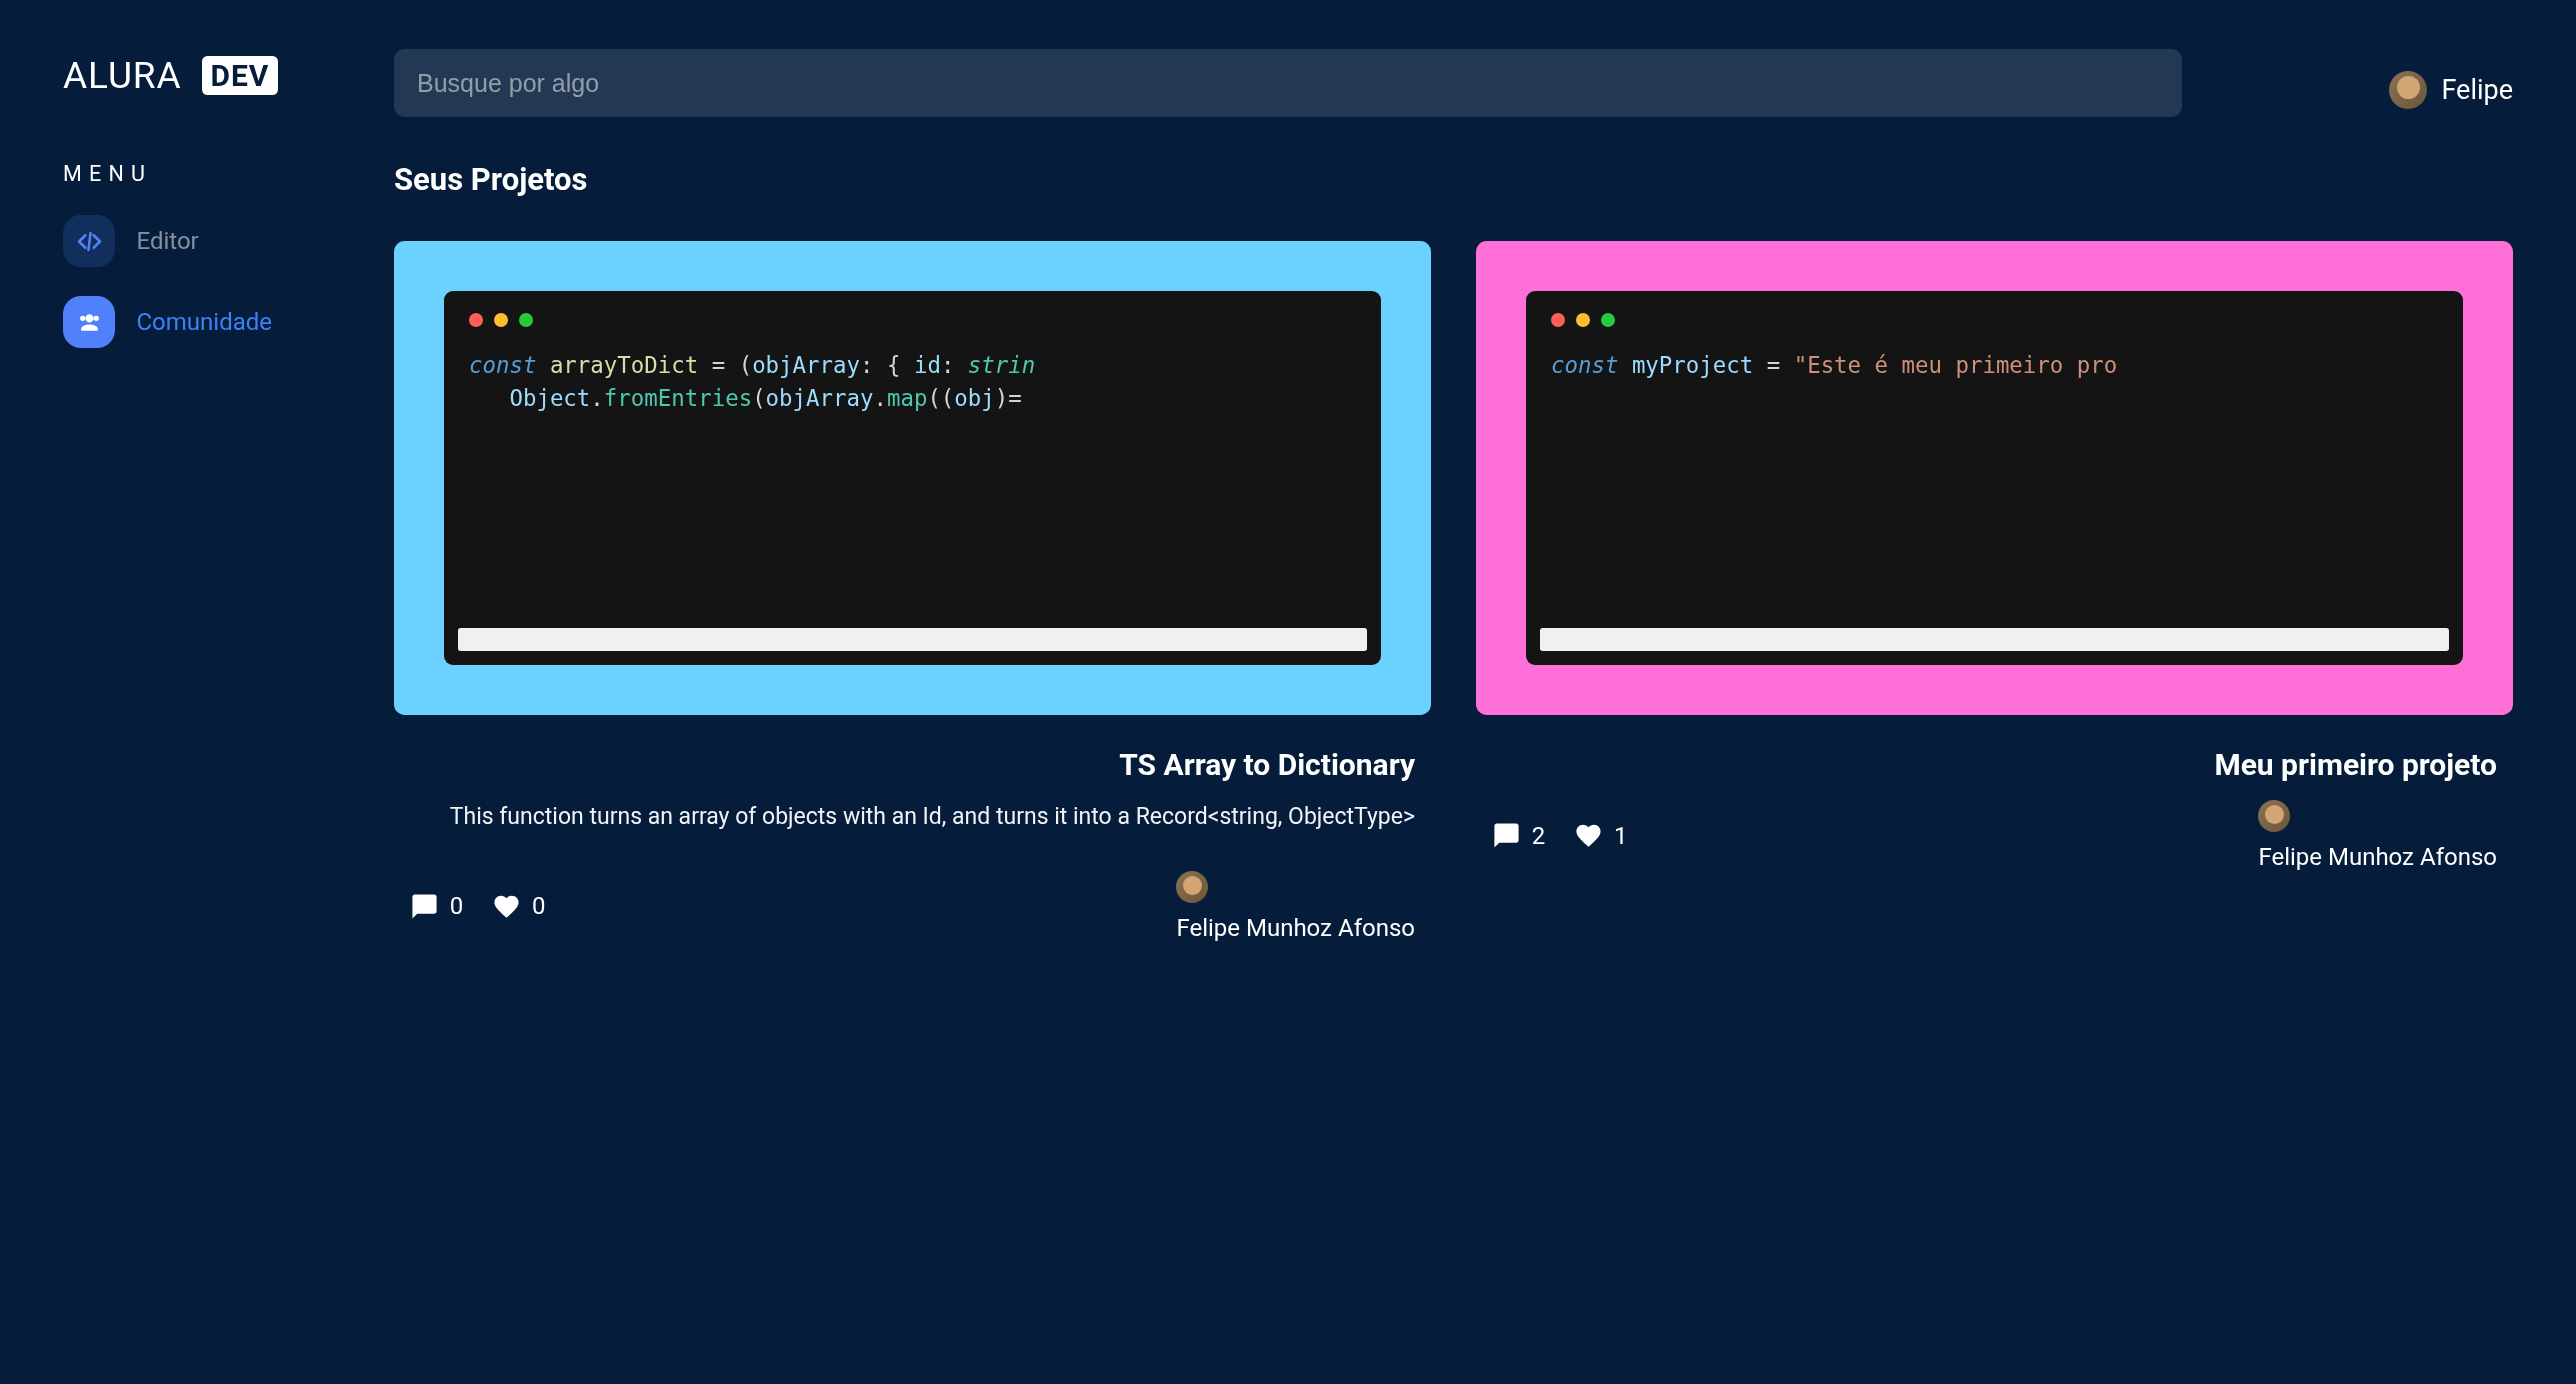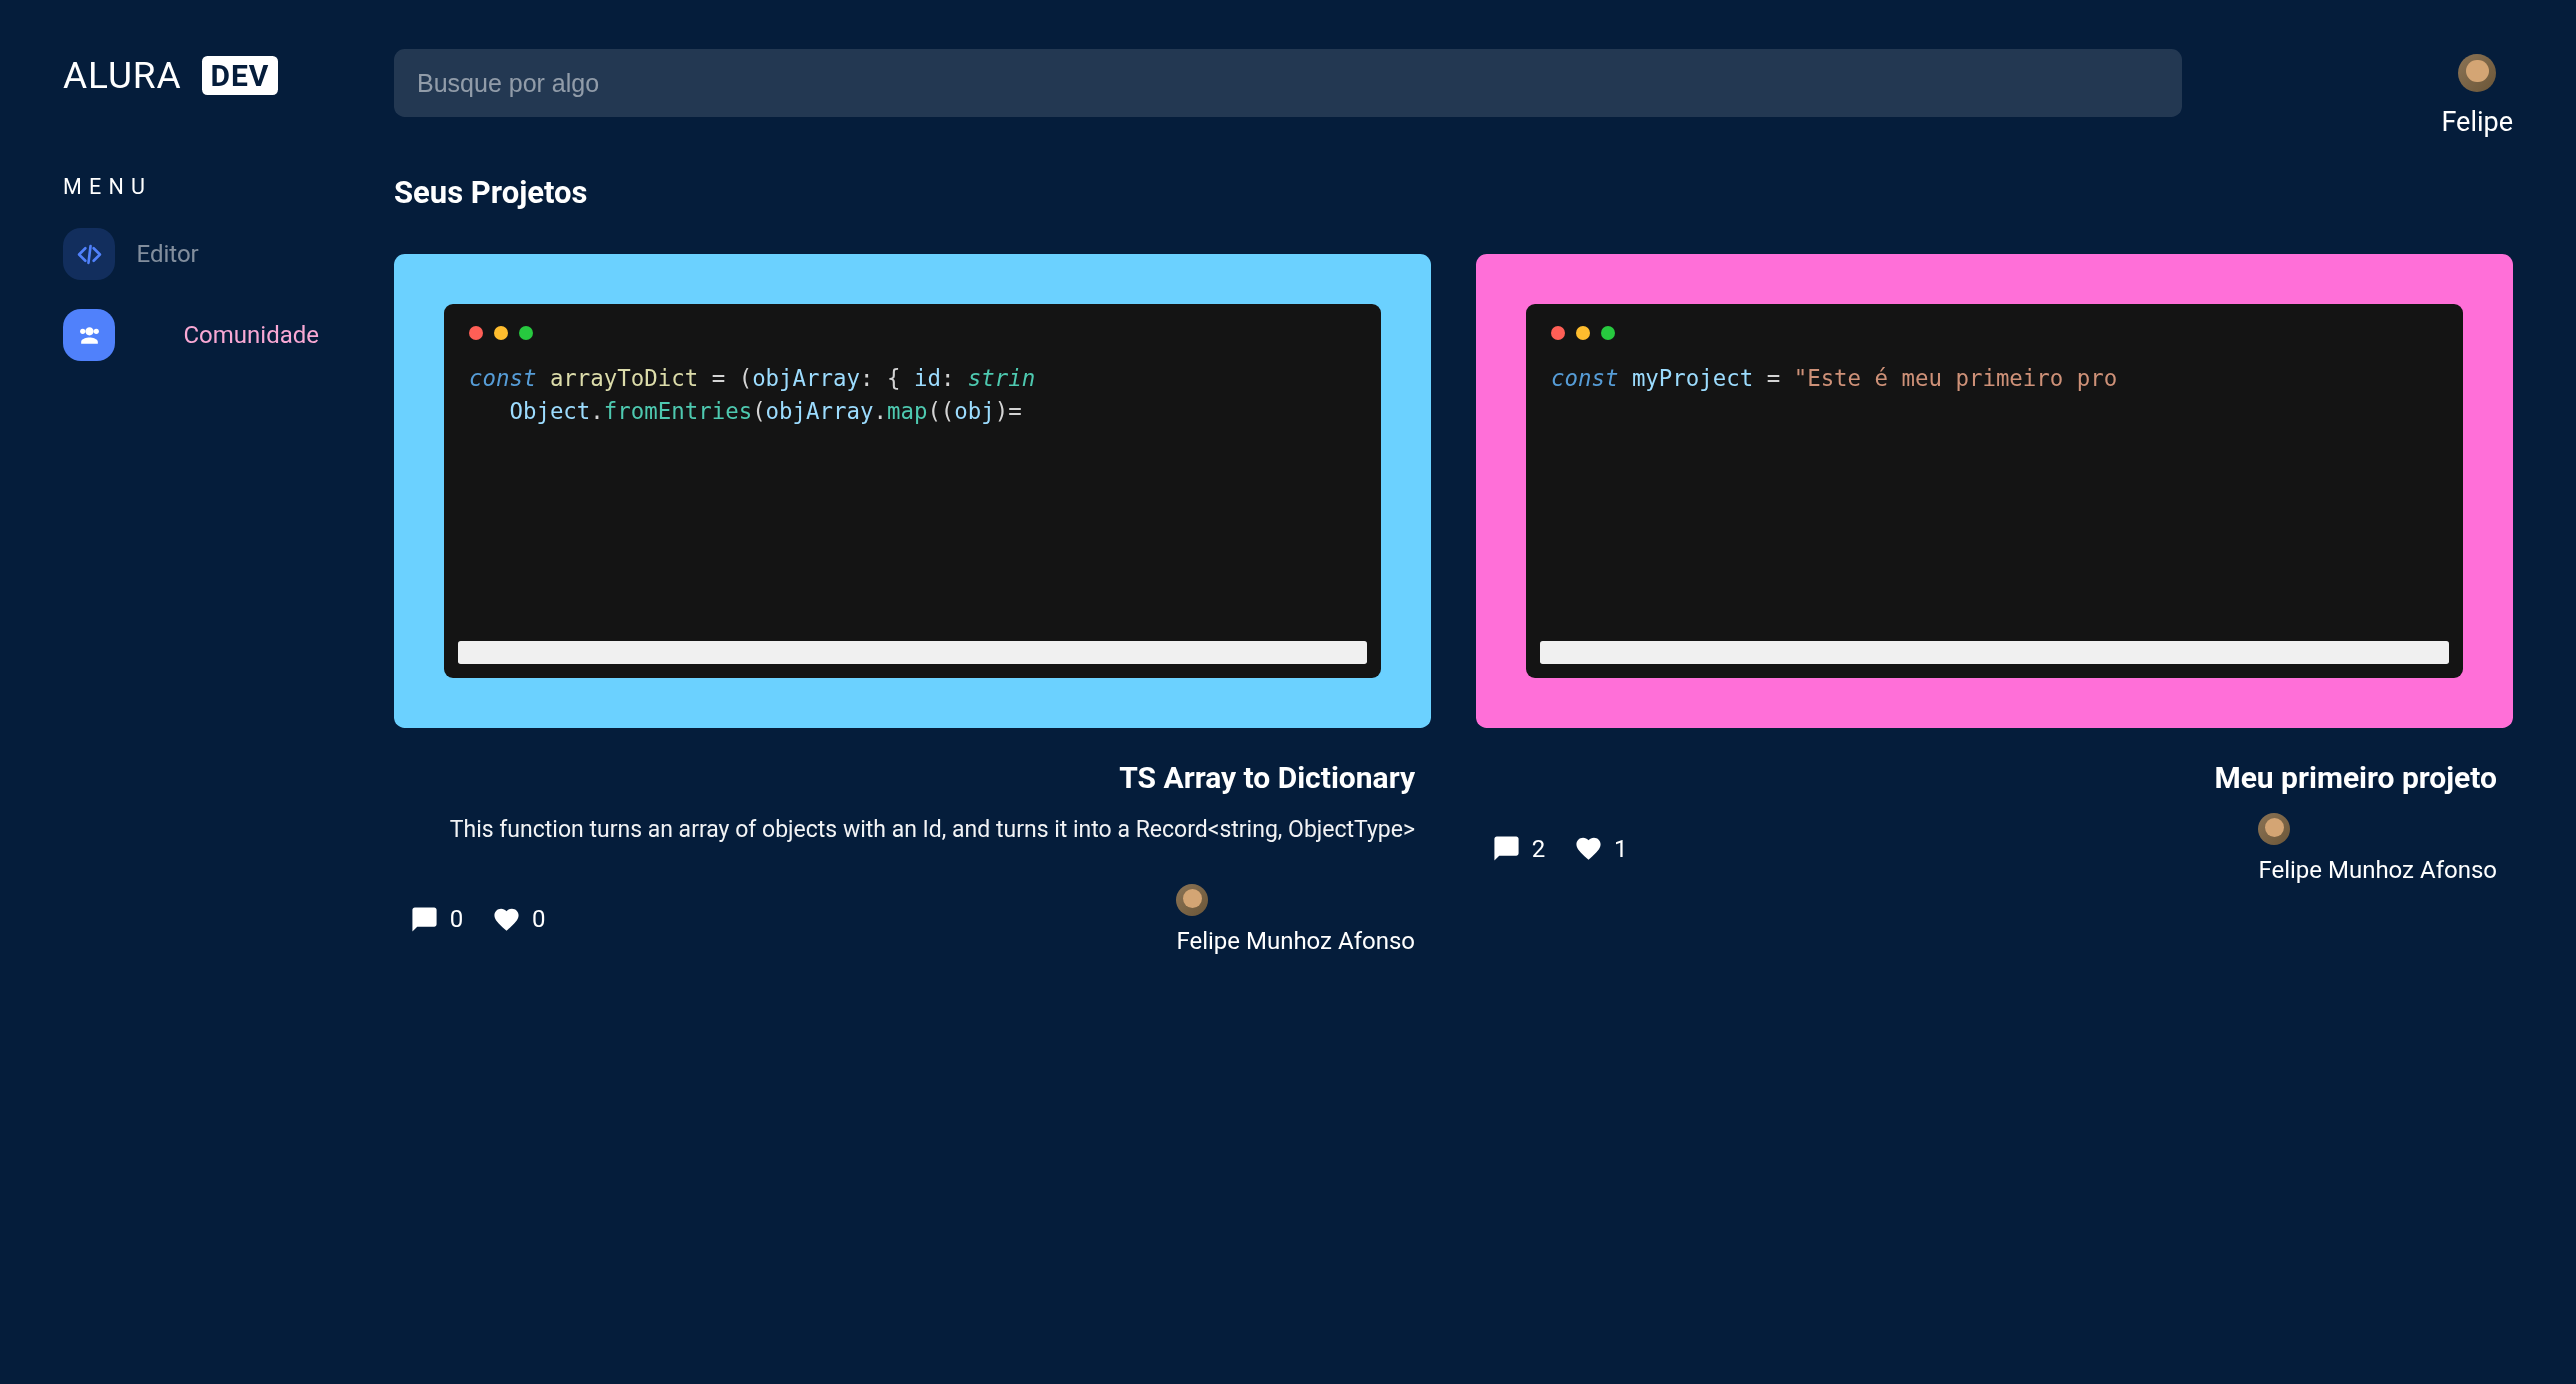--- a/index.html
+++ b/index.html
@@ -74,21 +74,20 @@
       padding: 54px 63px 0 0;
       display: flex;
       justify-content: flex-end;
     }
 
     .user-profile {
       display: flex;
       align-items: center;
       gap: 14.3px;
       cursor: pointer;
-      flex-direction: column;
     }
 
     .avatar {
       width: 38px;
       height: 38px;
       border-radius: 50%;
       background: linear-gradient(135deg, #8b7355 0%, #6b5638 100%);
       display: flex;
       align-items: center;
       justify-content: center;
@@ -157,22 +156,21 @@
 
     .menu-text {
       font-size: 24px;
     }
 
     .menu-text.inactive {
       color: rgba(255, 255, 255, 0.5);
     }
 
     .menu-text.active {
-      color: #f9a8d4;
-      margin-left: 47px;
+      color: #3b82f6;
     }
 
     
     .main-content {
       grid-column: 2 / 4;
       padding: 0 63px 36px 0;
     }
 
     .page-title {
       font-size: 31px;

